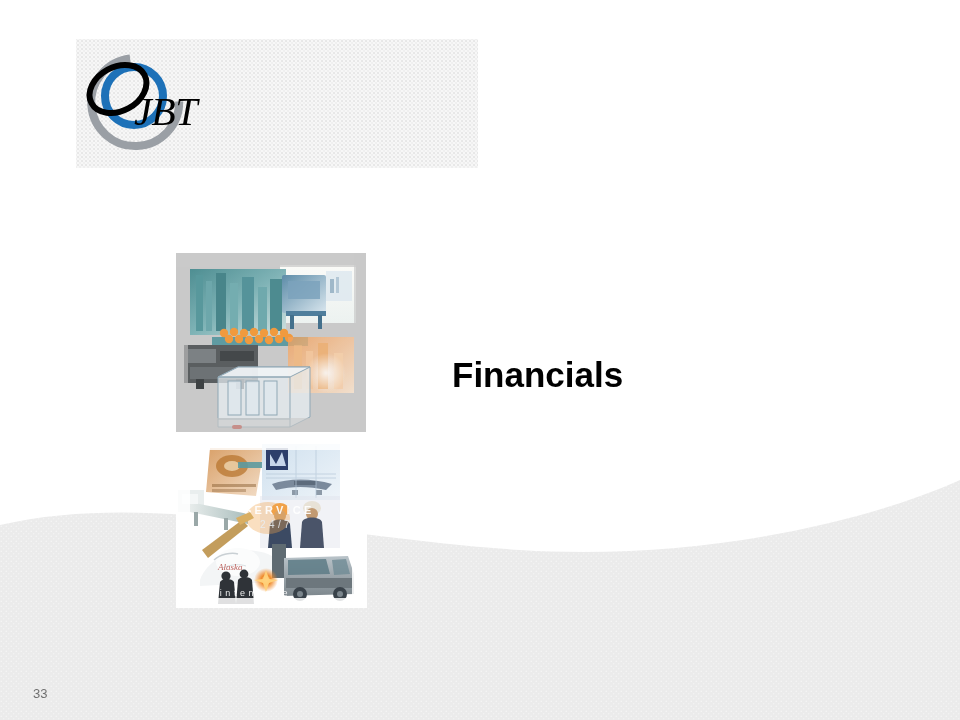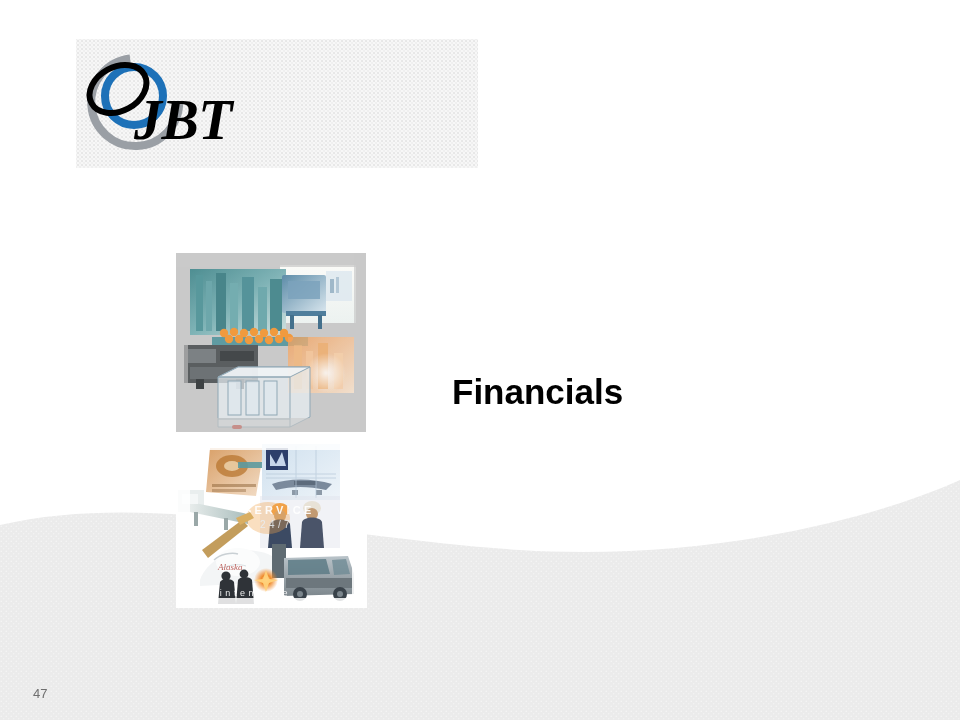--- a/index.html
+++ b/index.html
@@ -37,21 +37,21 @@
     background-position:0 0, 2px 2px;
     opacity:.85;
   }
   #logo-mark {
     position:absolute; left:6px; top:8px;
     width:112px; height:112px;
   }
   #logo-mark svg { display:block; }
   #logo-jbt {
     position:absolute; left:58px; top:49px;
-    font-size:56px; font-weight:bold; font-style:italic;
+    font-size:40px; font-weight:normal; font-style:italic;
     letter-spacing:-0.5px;
     color:#000000;
     font-family:"Liberation Serif", serif;
     z-index:3;
   }
   #logo-word {
     position:absolute; left:176px; top:50px;
     font-size:40px; font-weight:400;
     color:#111111;
     letter-spacing:-0.3px;
@@ -77,21 +77,21 @@
     width:191px; height:168px;
     background:#b91c1c;
     overflow:hidden;
     z-index:4;
   }
   #collage-aviation svg { display:block; }
 
   
   #slide-title {
     position:absolute;
-    left:452px; top:372px;
+    left:452px; top:355px;
     font-size:35px;
     font-weight:bold;
     color:#000000;
     letter-spacing:0px;
     z-index:6;
     white-space:nowrap;
   }
 
   
   #page-number {
@@ -350,13 +350,13 @@
 
     <rect x="0" y="0" width="191" height="10" fill="#ffffff" opacity="0.85"></rect>
     <rect x="0" y="158" width="191" height="10" fill="#ffffff" opacity="0.85"></rect>
     <rect x="0" y="0" width="14" height="168" fill="#ffffff" opacity="0.8"></rect>
     <rect x="176" y="0" width="15" height="168" fill="#ffffff" opacity="0.85"></rect>
   </svg>
 </div>
 
 <div id="slide-title">Financials</div>
 
-<div id="page-number">47</div>
+<div id="page-number">33</div>
 
 </body></html>

